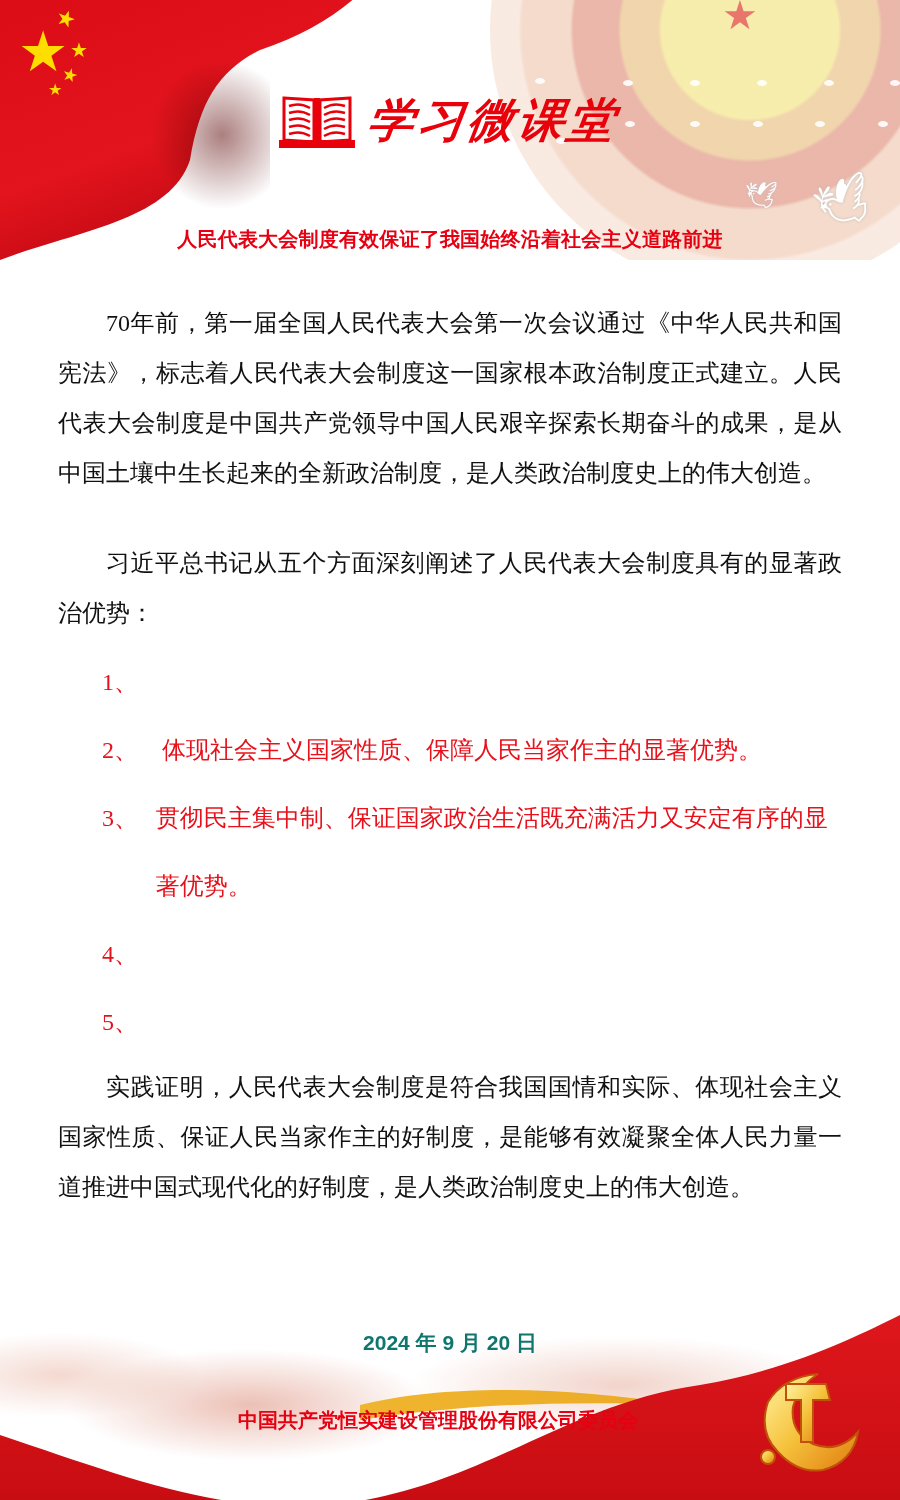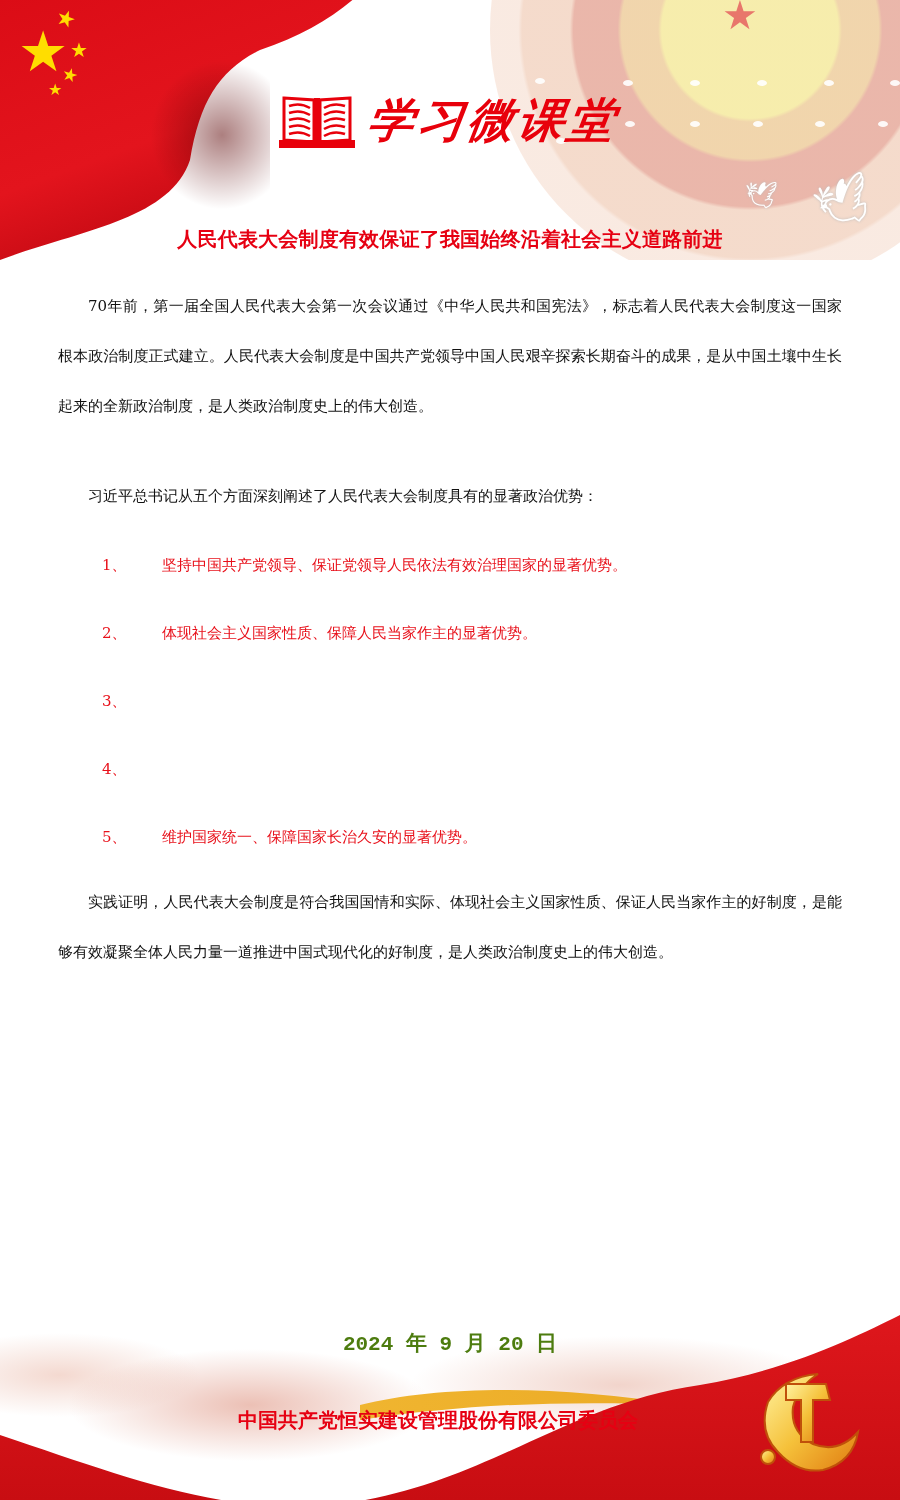--- a/index.html
+++ b/index.html
@@ -35,21 +35,21 @@
     letter-spacing: 4px; font-weight: bold; transform: skewX(-8deg);
   }
   .dove { position: absolute; color: #fff; text-shadow: 0 0 3px #bbb; }
   
   .title {
     position: absolute; left: 0; width: 900px; top: 226px; text-align: center;
     font-family: "DejaVu Sans", sans-serif; font-weight: bold; font-size: 20px; color: #e60012;
     letter-spacing: 0.2px;
   }
   
-  .body { position: absolute; left: 58px; width: 784px; top: 281px; font-size: 15px; color: #111; }
+  .body { position: absolute; left: 58px; width: 784px; top: 298px; font-size: 24px; color: #111; font-family: Liberation Serif, serif; }
   .p { line-height: 50px; text-align: justify; margin: 0; }
   .indent { text-indent: 2em; }
   .red { color: #e8101a; }
   .gap1 { height: 20px; }
   .list-item { line-height: 68px; color: #e8101a; display: flex; }
   .list-item .num { width: 60px; padding-left: 44px; }
   
   .ftr { position: absolute; left: 0; top: 1255px; width: 900px; height: 245px; overflow: hidden; }
   .mountains {
     position: absolute; left: 0; top: 30px; width: 900px; height: 180px;
@@ -64,21 +64,21 @@
     clip-path: path('M0 180 C120 220 220 260 330 250 C480 235 560 150 700 130 C790 115 860 80 900 60 L900 245 L0 245 Z');
   }
   .wave-gold {
     position: absolute; left: 0; top: 0; width: 900px; height: 245px;
     background: linear-gradient(90deg, #f5c23c, #e8a21e);
     clip-path: path('M360 150 C440 130 560 130 680 150 C560 145 460 150 360 165 Z');
   }
   .org { position: absolute; left: 0; width: 876px; top: 1359px; text-align: center;
     font-family: "DejaVu Sans", sans-serif; font-weight: bold; font-size: 20px; color: #e60012; margin-top: 48px; }
   .date { position: absolute; left: 0; width: 900px; top: 1329px; text-align: center;
-    font-family: Liberation Mono, monospace; font-weight: bold; font-size: 21px; color: #4d7c0f; }
+    font-family: Liberation Sans, sans-serif; font-weight: bold; font-size: 21px; color: #0f766e; }
   .party-emblem { position: absolute; left: 738px; top: 1362px; width: 140px; height: 120px; }
 </style>
 </head>
 <body>
 
 <div class="hdr">
   <div class="emblem-glow"></div>
   <div class="emblem-star">★</div>
   <div class="dots">
     <div class="dot" style="left:478px;top:58px"></div>
@@ -133,35 +133,34 @@
 
 <div class="body">
   <p class="p indent">70年前，第一届全国人民代表大会第一次会议通过《中华人民共和国宪法》，标志着人民代表大会制度这一国家根本政治制度正式建立。人民代表大会制度是中国共产党领导中国人民艰辛探索长期奋斗的成果，是从中国土壤中生长起来的全新政治制度，是人类政治制度史上的伟大创造。</p>
   <div class="gap1"></div>
   <div class="gap1"></div>
   <p class="p indent">习近平总书记从五个方面深刻阐述了人民代表大会制度具有的显著政治优势：</p>
   <div style="height:10px"></div>
   <div>
     <div class="list-item">
       <span class="num">1、</span>
-      <span>坚持中国共产党领导、保证党领导人民依法有效治理国家的显著优势。</span>
     </div>
     <div class="list-item">
       <span class="num">2、</span>
       <span>体现社会主义国家性质、保障人民当家作主的显著优势。</span>
     </div>
     <div class="list-item">
       <span class="num">3、</span>
+      <span>贯彻民主集中制、保证国家政治生活既充满活力又安定有序的显著优势。</span>
     </div>
     <div class="list-item">
       <span class="num">4、</span>
     </div>
     <div class="list-item">
       <span class="num">5、</span>
-      <span>维护国家统一、保障国家长治久安的显著优势。</span>
     </div>
   </div>
   <div style="height:6px"></div>
   <p class="p indent">实践证明，人民代表大会制度是符合我国国情和实际、体现社会主义国家性质、保证人民当家作主的好制度，是能够有效凝聚全体人民力量一道推进中国式现代化的好制度，是人类政治制度史上的伟大创造。</p>
 </div>
 
 <div class="ftr">
   <div class="mountains"></div>
   <div class="wave-gold"></div>
   <div class="wave-red"></div>

